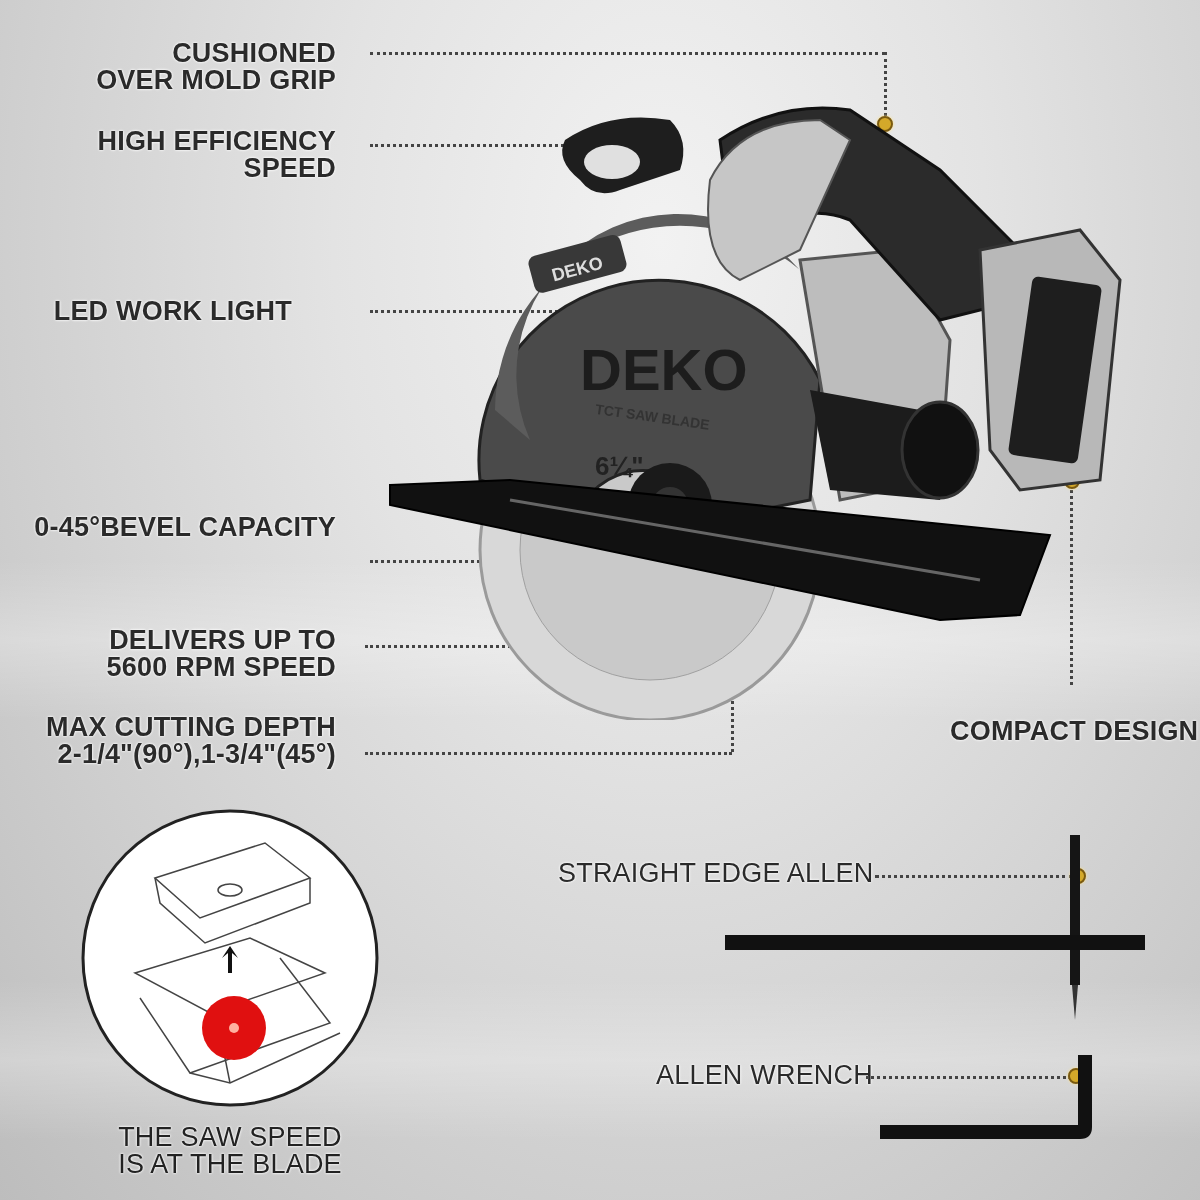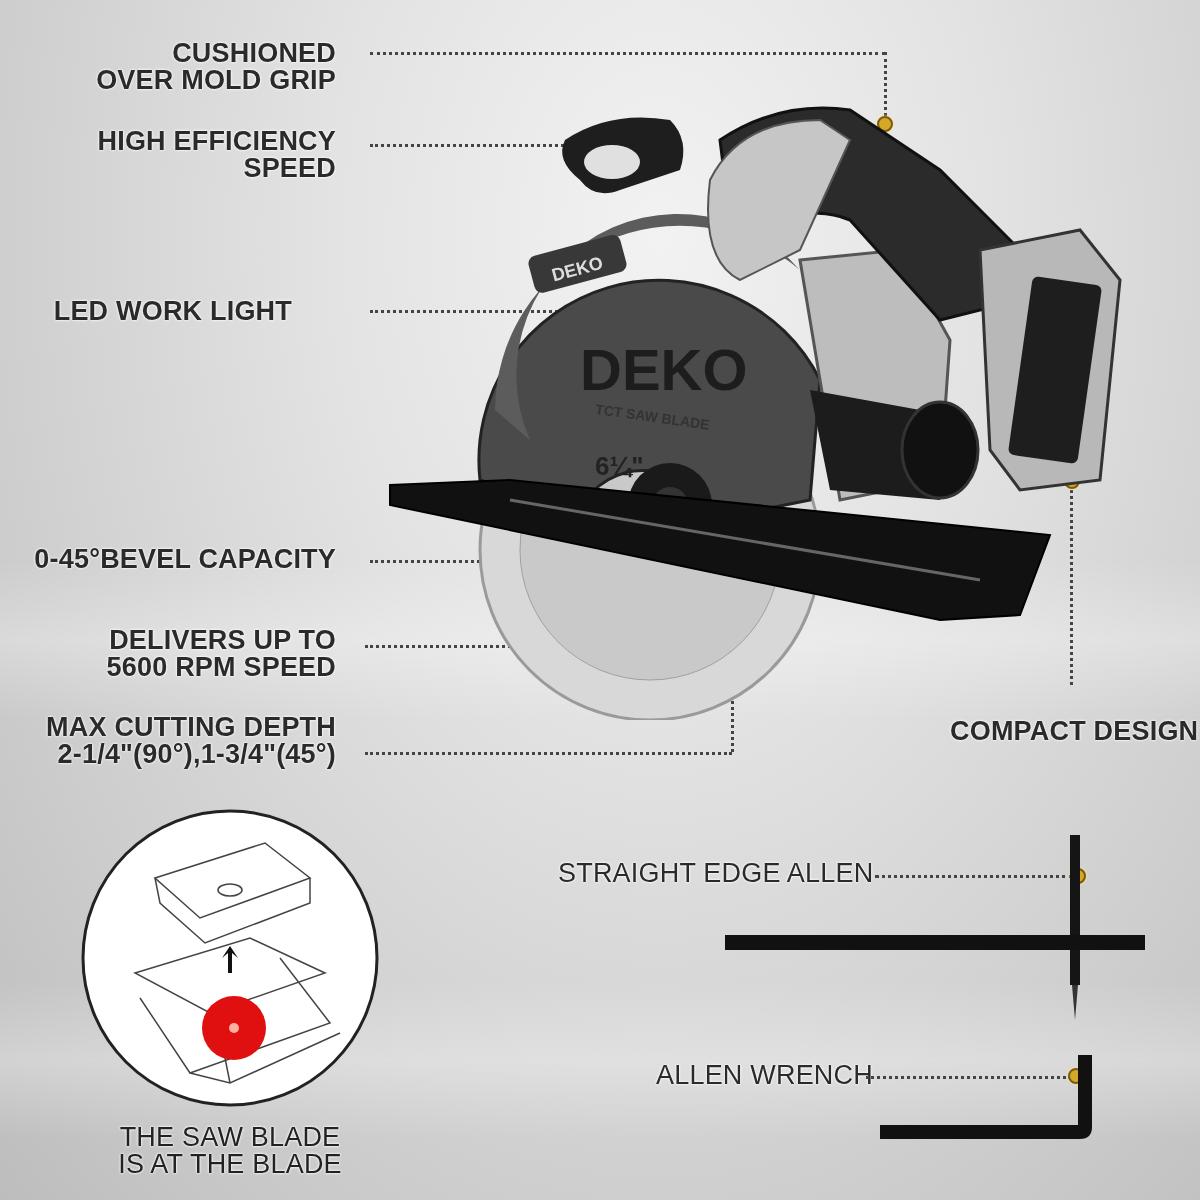--- a/index.html
+++ b/index.html
@@ -28,21 +28,21 @@
   <div>CUSHIONED</div>
   <div>OVER MOLD GRIP</div>
 </div>
 <div class="label" style="right:864px;top:128px">
   <div>HIGH EFFICIENCY</div>
   <div>SPEED</div>
 </div>
 <div class="label" style="right:908px;top:298px">
   <div>LED WORK LIGHT</div>
 </div>
-<div class="label" style="right:864px;top:546px">
+<div class="label" style="right:864px;top:514px">
   <div>0-45°BEVEL CAPACITY</div>
 </div>
 <div class="label" style="right:864px;top:627px">
   <div>DELIVERS UP TO</div>
   <div>5600 RPM SPEED</div>
 </div>
 <div class="label" style="right:864px;top:714px">
   <div>MAX CUTTING DEPTH</div>
   <div>2-1/4"(90°),1-3/4"(45°)</div>
 </div>
@@ -120,21 +120,21 @@
     <path d="M55 165 L170 130 L245 165 L130 205 Z"></path>
     <path d="M60 190 L110 265 L250 215 L200 150"></path>
     <path d="M110 265 L150 275 L260 225"></path>
     <path d="M140 225 L150 275"></path>
   </g>
   <path d="M148 165 L148 145 L142 150 L150 138 L158 150 L152 145 L152 165 Z" fill="#111"></path>
   <circle cx="154" cy="220" r="32" fill="#e01010"></circle>
   <circle cx="154" cy="220" r="5" fill="#ffb0a0"></circle>
 </svg>
 <div class="label center" style="left:70px;top:1124px;width:320px;font-weight:500;color:#222">
-  <div>THE SAW BLADE</div>
+  <div>THE SAW SPEED</div>
   <div>IS AT THE BLADE</div>
 </div>
 
 <div class="label left" style="left:558px;top:860px;font-weight:500">STRAIGHT EDGE ALLEN</div>
 <div class="hline" style="left:875px;top:875px;width:198px"></div>
 <div class="dot" style="left:1070px;top:868px"></div>
 <svg width="440" height="200" style="left:720px;top:830px" viewBox="0 0 440 200">
   <rect x="350" y="5" width="10" height="150" fill="#151515"></rect>
   <path d="M352 155 L358 155 L355 190 Z" fill="#333"></path>
   <rect x="5" y="105" width="420" height="15" fill="#111"></rect>

